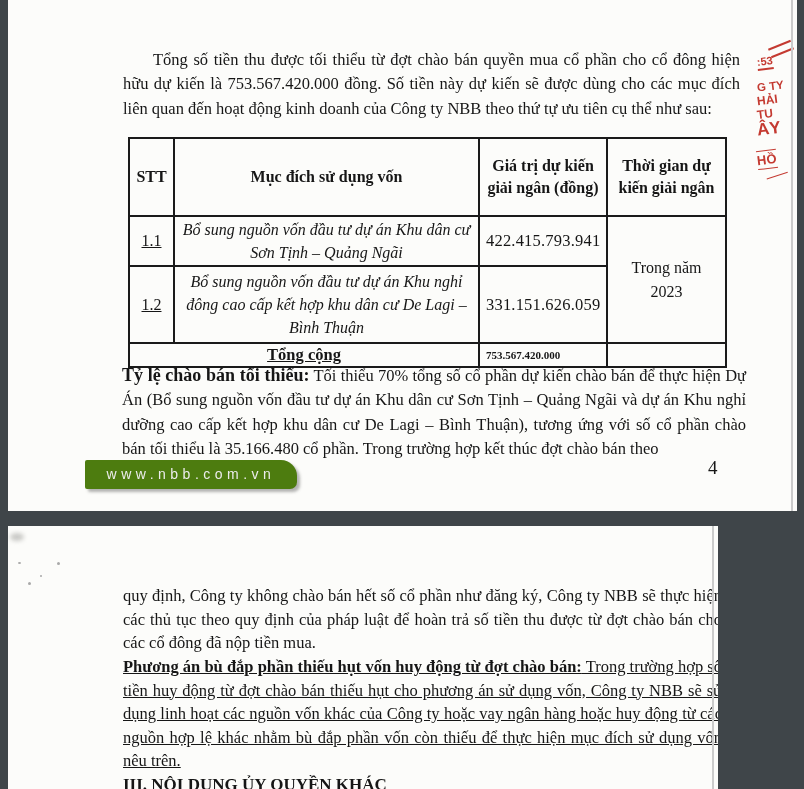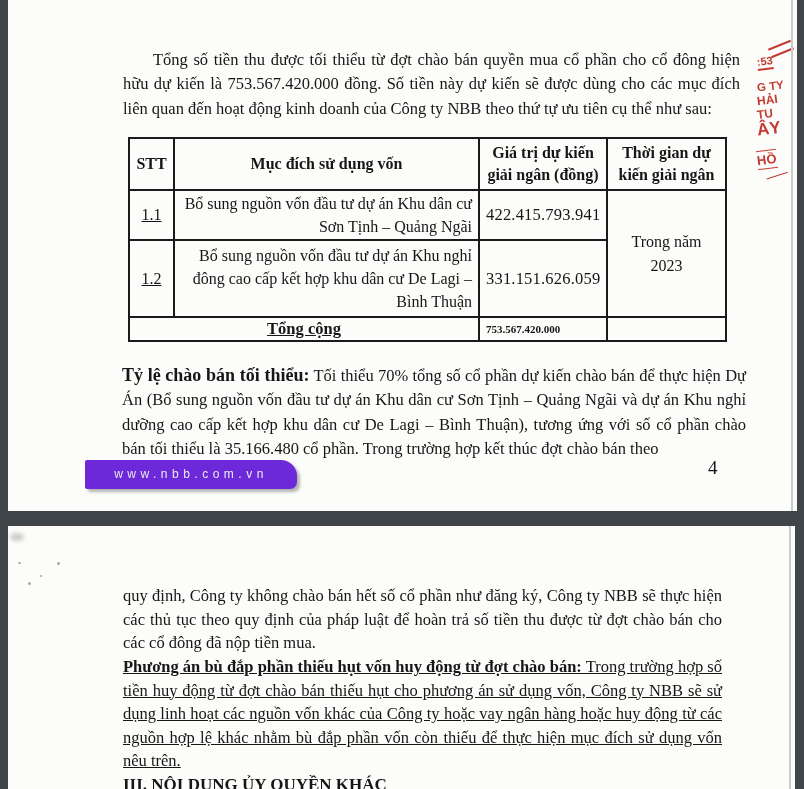--- a/index.html
+++ b/index.html
@@ -10,21 +10,21 @@
     overflow: hidden;
     font-family: "Liberation Serif", "DejaVu Serif", serif;
     color: #161616;
   }
   .page {
     position: absolute;
     background: #fcfcfa;
     overflow: hidden;
   }
   .page-1 { left: 8px; top: 0; width: 789px; height: 511px; }
-  .page-2 { left: 8px; top: 526px; width: 787px; height: 263px; }
+  .page-2 { left: 8px; top: 526px; width: 710px; height: 263px; }
   .crease {
     position: absolute; top: 0; bottom: 0; right: 4px; width: 2px;
     background: #cbcbcb;
   }
   
   .sec-heading {
     position: absolute; left: 120px; top: 20px; width: 640px;
     font-weight: bold; font-size: 17.5px; white-space: nowrap;
   }
   .sec-heading .numeral { margin-right: 13px; }
@@ -44,44 +44,44 @@
   table.funds col.c-stt { width: 45px; }
   table.funds col.c-purpose { width: 305px; }
   table.funds col.c-value { width: 128px; }
   table.funds col.c-time { width: 119px; }
   table.funds th, table.funds td {
     border: 2px solid #1a1a1a;
     padding: 1px 6px;
     vertical-align: middle;
   }
   table.funds th { font-weight: bold; text-align: center; line-height: 22px; }
-  tr.hdr-row { height: 52px; }
+  tr.hdr-row { height: 78px; }
   tr.row-1 { height: 46px; }
   tr.row-2 { height: 77px; }
   tr.total-row { height: 17px; }
   td.stt { text-align: center; text-decoration: underline; }
-  td.purpose { text-align: right; line-height: 23px; padding-left: 8px; padding-right: 6px; }
+  td.purpose { text-align: center; line-height: 23px; padding-left: 8px; padding-right: 6px; font-style: italic; }
   td.value { text-align: center; font-size: 16.5px; letter-spacing: 0.2px; }
   td.time { text-align: center; line-height: 24px; }
   td.total-label { text-align: center; font-weight: bold; text-decoration: underline; font-size: 16.5px; }
   td.total-value { font-weight: bold; font-size: 11px; }
   .ratio {
     position: absolute; left: 114px; top: 363px; width: 624px;
     font-size: 16.5px; line-height: 24.3px;
     text-align: justify; margin: 0;
   }
   .ratio b { font-size: 18px; }
   .footer-bar {
     position: absolute; left: 77px; top: 460px; width: 212px; height: 29px;
-    background: #6d28d9;
+    background: #4d7c0f;
     border-radius: 2px 16px 7px 2px;
     box-shadow: 3px 3px 3px rgba(90,90,90,0.45);
     color: #ececec;
     font-family: "Liberation Sans", sans-serif;
-    font-size: 12px; letter-spacing: 4.5px;
+    font-size: 14px; letter-spacing: 4.5px;
     text-align: center; line-height: 29px;
   }
   .page-num {
     position: absolute; left: 700px; top: 457px;
     font-size: 19px;
   }
   
   .stamp { position: absolute; right: 0; top: 0; width: 40px; height: 220px; color: #c43a31; }
   .stamp .frag {
     position: absolute; left: 0;

